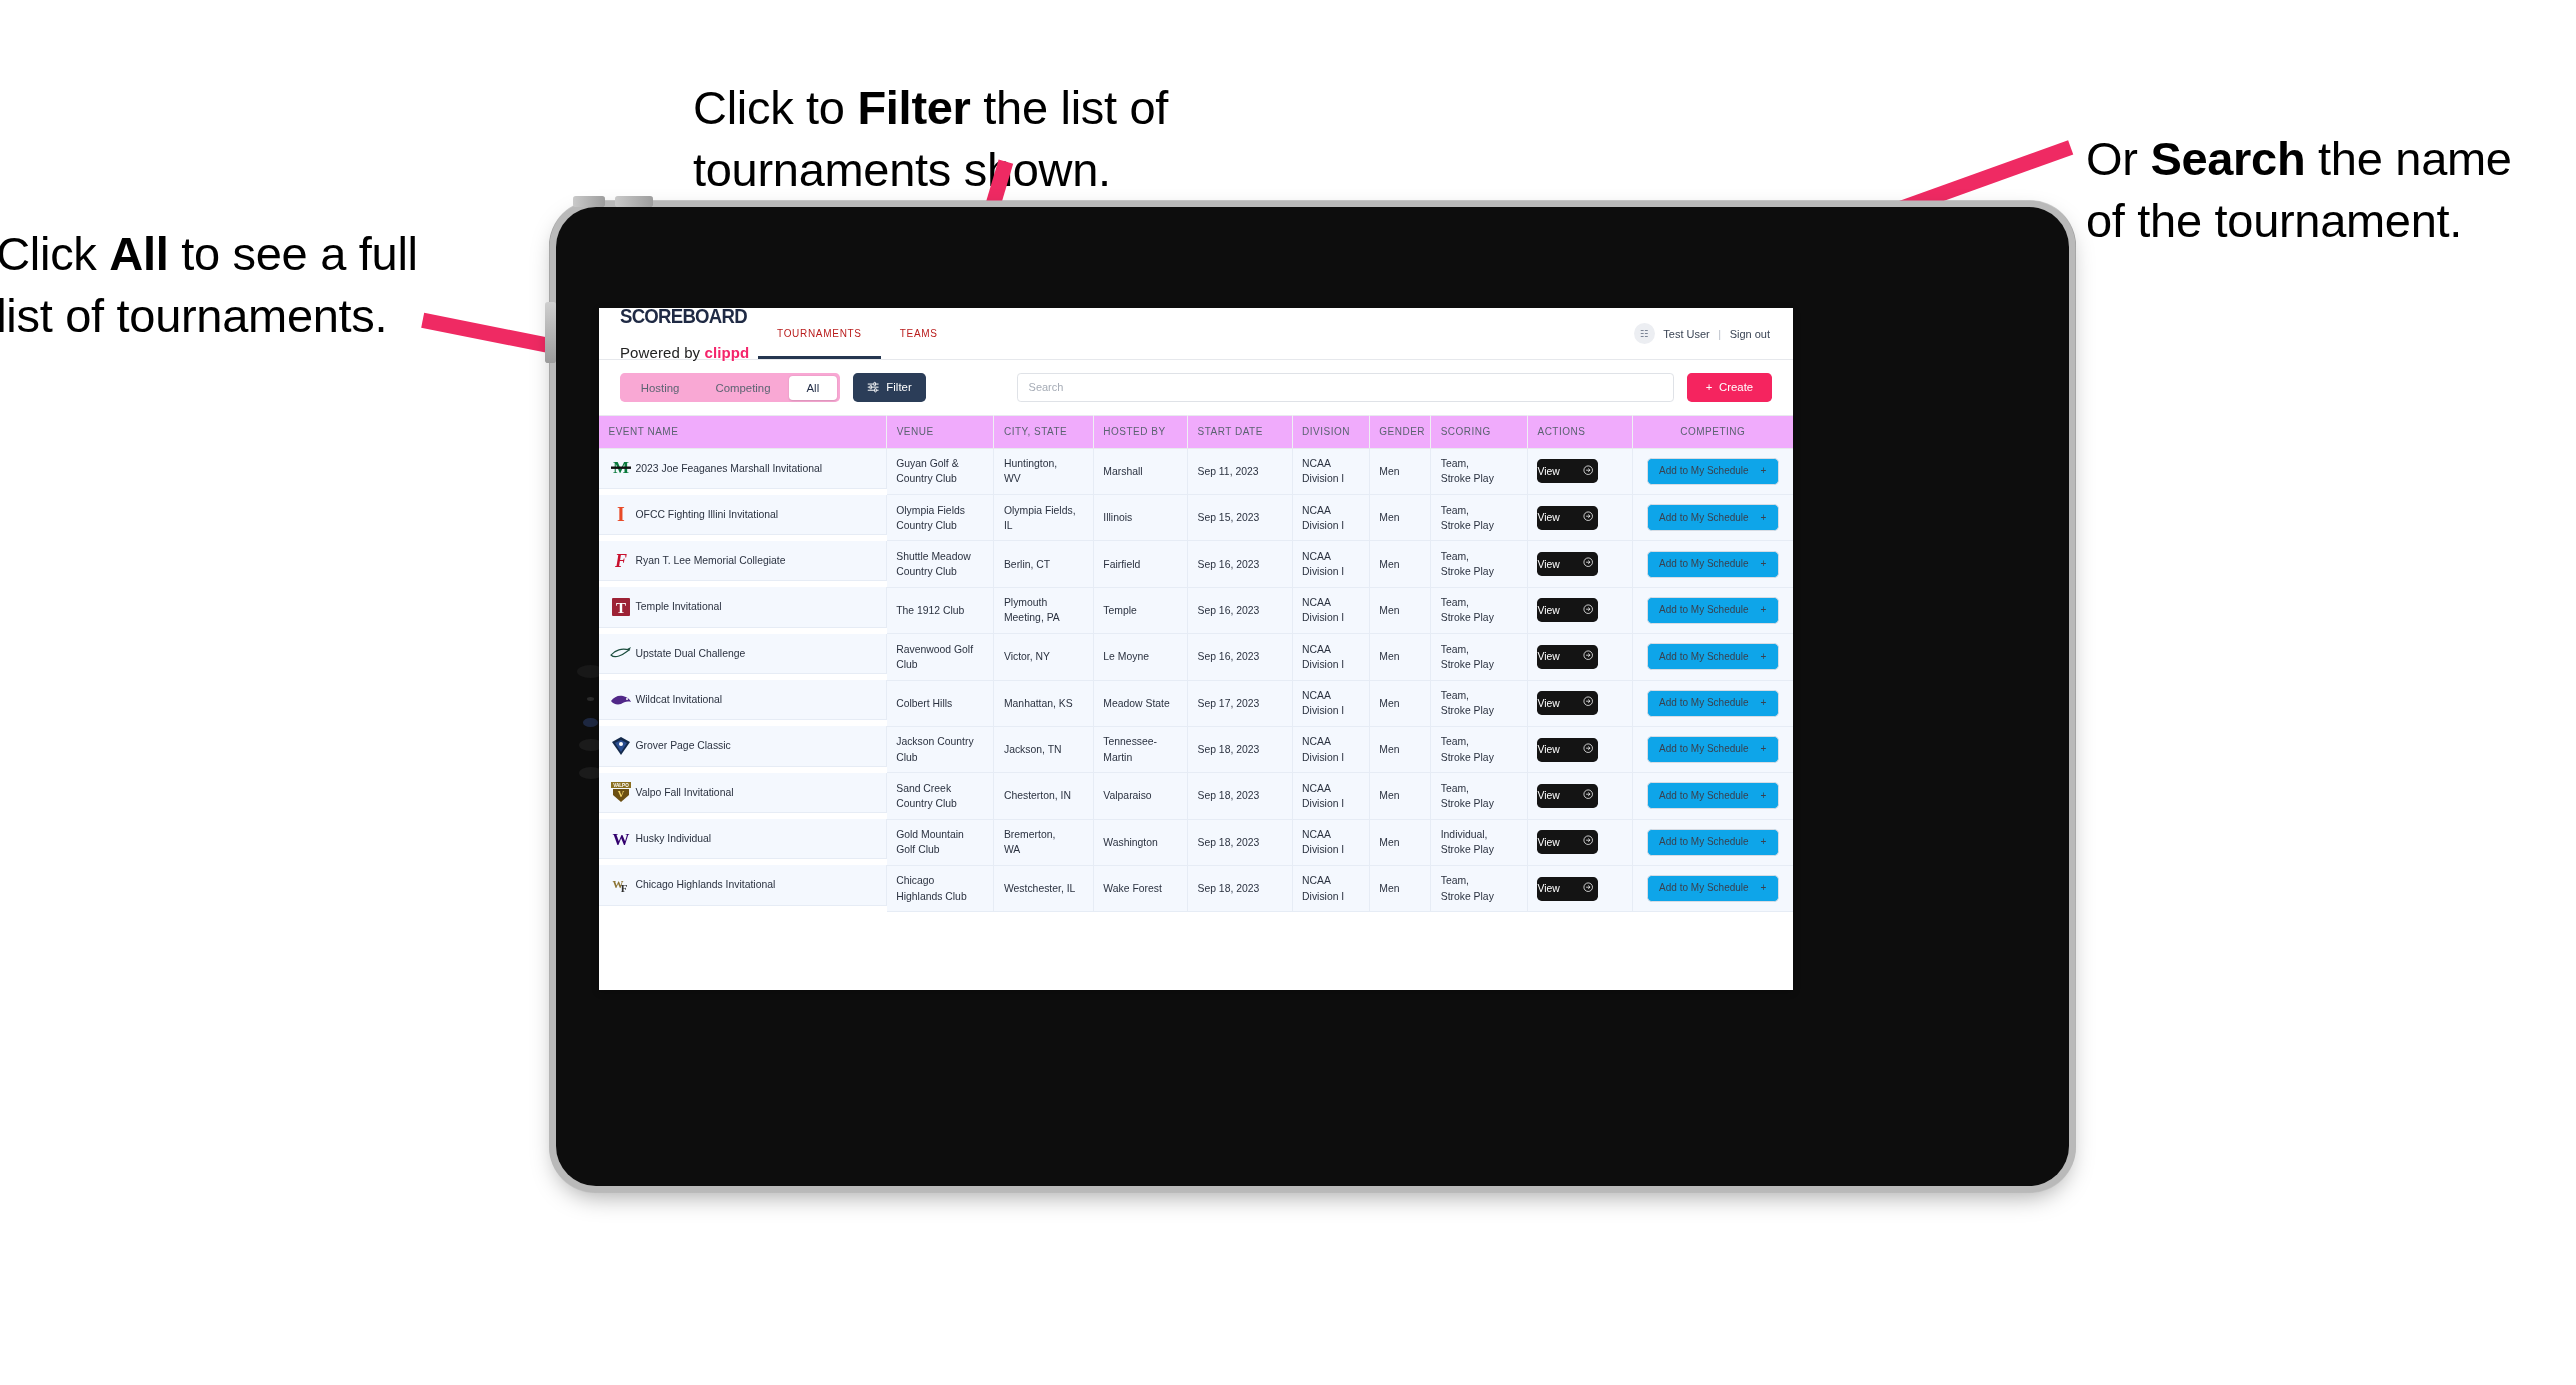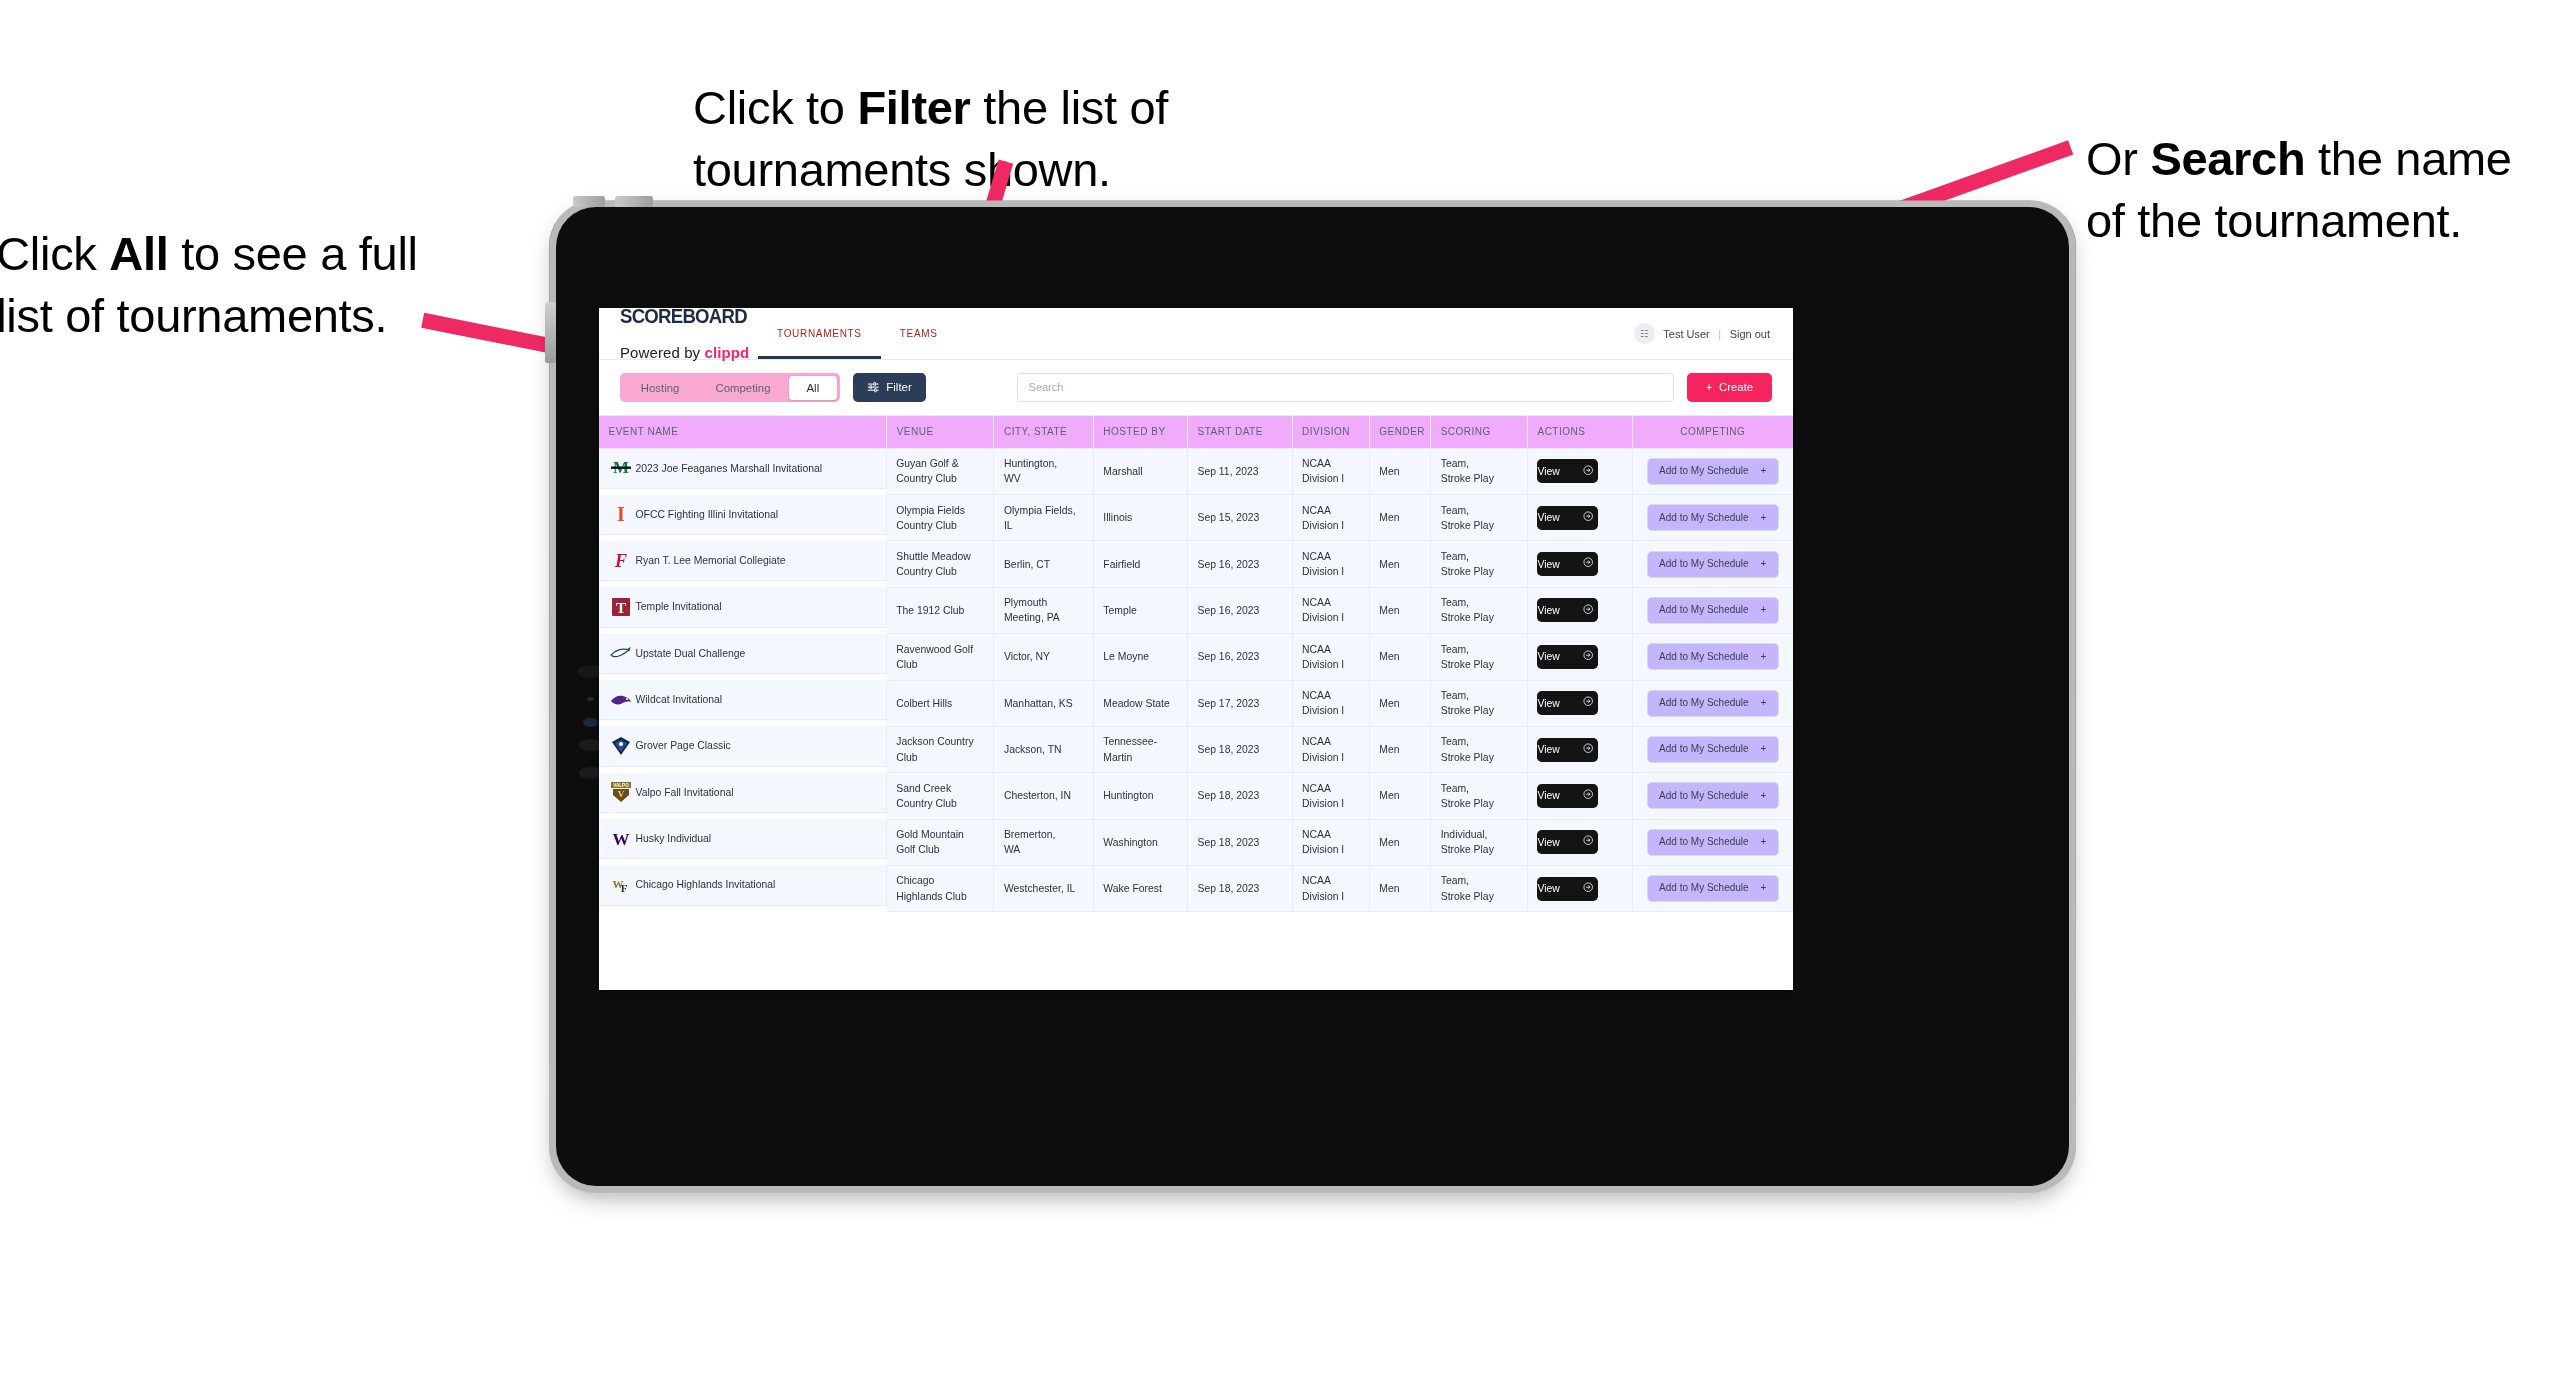--- a/index.html
+++ b/index.html
@@ -182,21 +182,21 @@
     font-weight:bold;font-size:15px;line-height:1;
     border-radius:1.9px;overflow:hidden;
   }
   .btn-view{
     display:inline-flex;align-items:center;justify-content:flex-start;gap:23px;
     background:#141414;color:#fff;border-radius:4.7px;
     height:24px;width:61px;font-size:10.4px;cursor:pointer;
   }
   .btn-add{
     display:inline-flex;align-items:center;justify-content:center;gap:12px;
-    background:#c4b5fd;color:#39414f;border:0.9px solid #d7dce4;border-radius:4.7px;
+    background:#0ea5e9;color:#39414f;border:0.9px solid #d7dce4;border-radius:4.7px;
     height:25px;width:auto;padding:0 11.4px;font-size:10px;cursor:pointer;
     white-space:nowrap;
   }
   .cell-center{text-align:center;}
   .wrap2{white-space:pre-line;}
 
   
   col.w-event{width:220px;}
   col.w-venue{width:82px;}
   col.w-city{width:76px;}
@@ -570,21 +570,21 @@
                   <text x="12" y="7" font-size="4.6" font-weight="bold" fill="#fff" text-anchor="middle" font-family="Liberation Sans,sans-serif">VALPO</text>
                   <path d="M4 9 L20 9 L20 15 L12 22 L4 15 Z" fill="#6b4f12"></path>
                   <text x="12" y="17" font-size="9" font-weight="bold" fill="#f6d86b" text-anchor="middle" font-family="Liberation Serif,serif">V</text>
                 </svg>
               </span>
               <span>Valpo Fall Invitational</span>
             </td>
             <td class="wrap2">Sand Creek
 Country Club</td>
             <td class="wrap2">Chesterton, IN</td>
-            <td class="wrap2">Huntington</td>
+            <td class="wrap2">Valparaiso</td>
             <td>Sep 18, 2023</td>
             <td class="wrap2">NCAA
 Division I</td>
             <td>Men</td>
             <td class="wrap2">Team,
 Stroke Play</td>
             <td><span class="btn-view">
                 <span>View</span>
                 <span><svg width="10.4" height="10.4" viewBox="0 0 16 16">
                     <circle cx="8" cy="8" r="6.6" fill="none" stroke="#fff" stroke-width="1.2"></circle>

